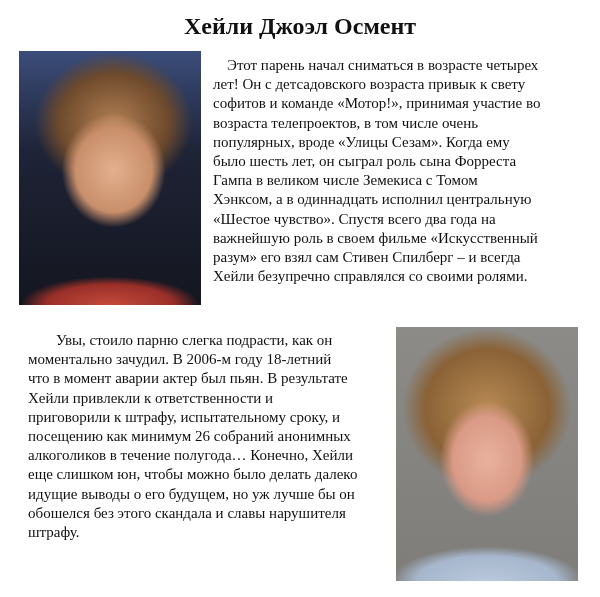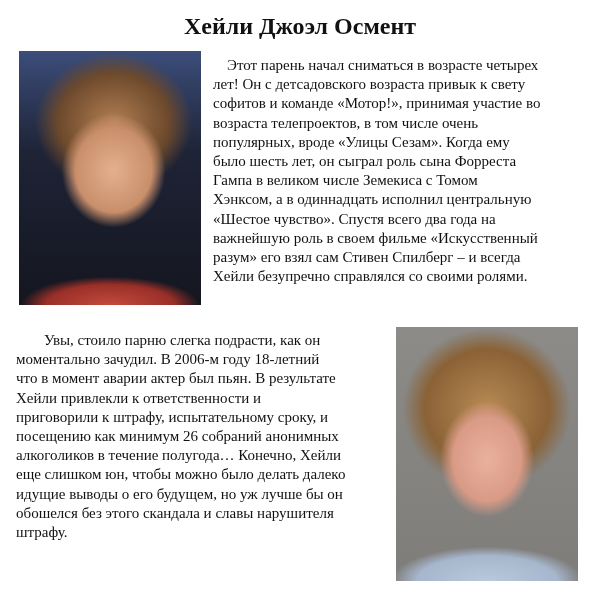--- a/index.html
+++ b/index.html
@@ -19,21 +19,21 @@
       radial-gradient(ellipse 34% 30% at 50% 52%, #e9b29c 0%, #d99a86 55%, rgba(0,0,0,0) 76%),
       radial-gradient(ellipse 62% 42% at 50% 32%, #b88a54 0%, #8a6236 55%, rgba(0,0,0,0) 75%),
       radial-gradient(ellipse 70% 18% at 50% 100%, #b9c8dc 0%, #a6b6cc 55%, rgba(0,0,0,0) 75%),
       linear-gradient(180deg, #8c8b88 0%, #7e7d7a 100%); }
   .para { position:absolute; font-size:15px; line-height:19.2px; margin:0; }
   .para span.line { display:block; white-space:nowrap; }
   .para span.line.indent { text-indent:28px; }
   #para1 { left:230px; top:56px; }
   #para1 span.line { margin-left:0; }
   #para1 span.line.first { margin-left:-3px; }
-  #para2 { left:16px; top:331px; }
+  #para2 { left:28px; top:331px; }
 </style>
 </head>
 <body>
 
 <div class="title">Хейли Джоэл Осмент</div>
 
 <div id="photo1" class="photo"></div>
 
 <div id="para1" class="para">
   <span class="line first">Этот парень начал сниматься в возрасте четырех</span>

